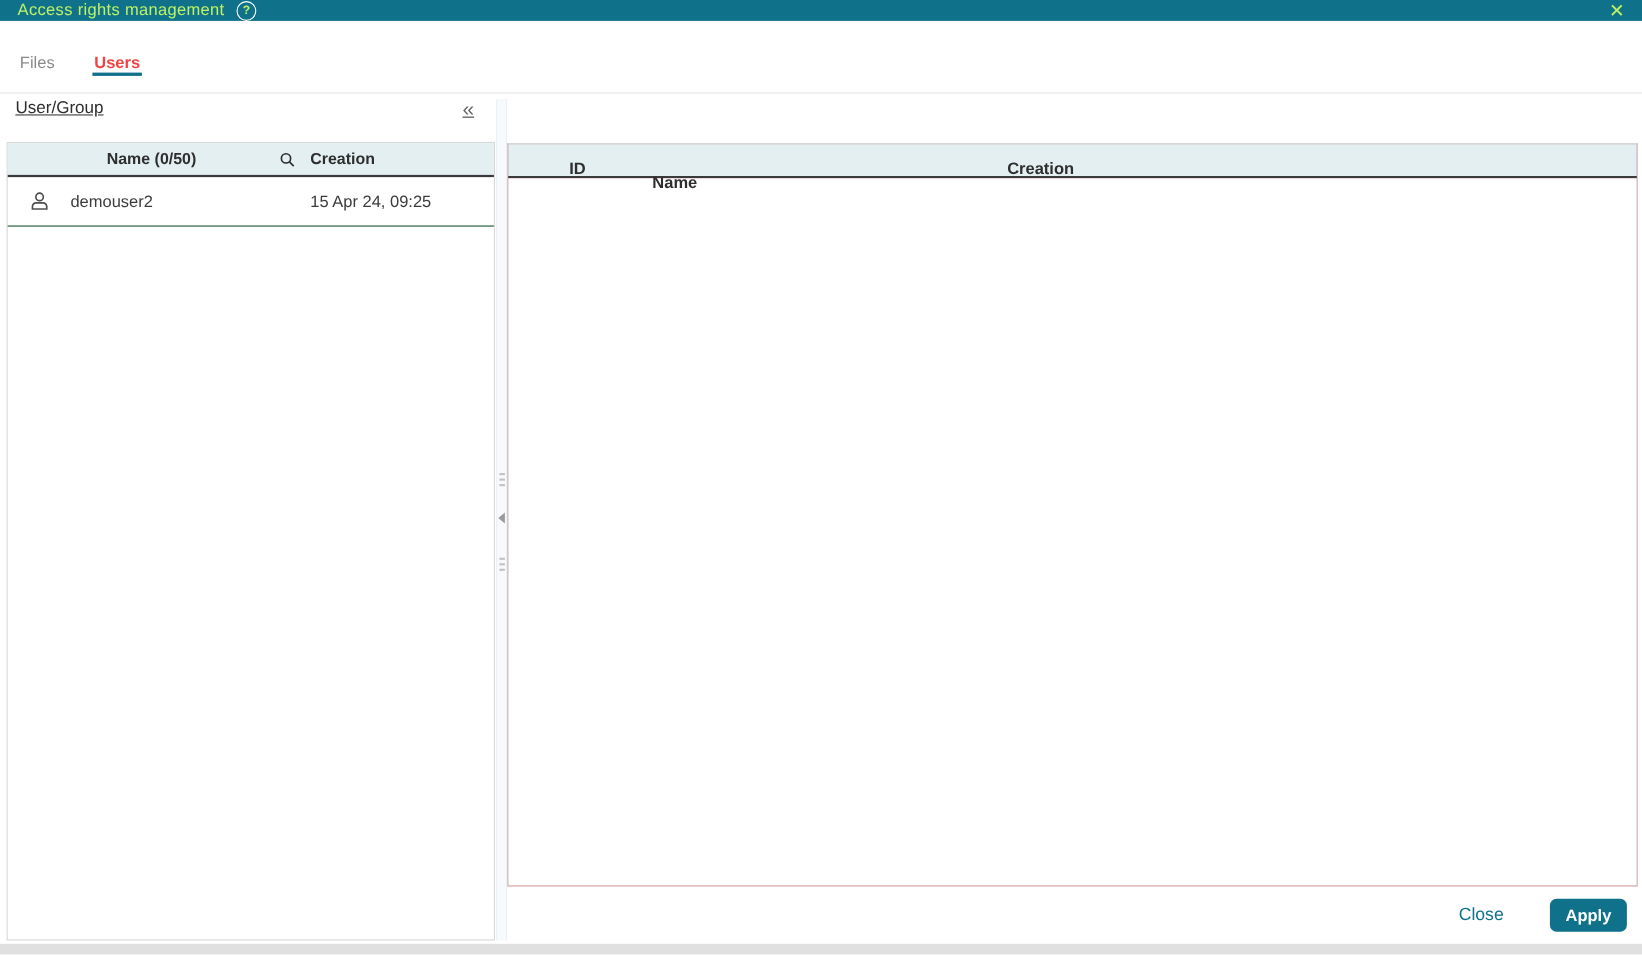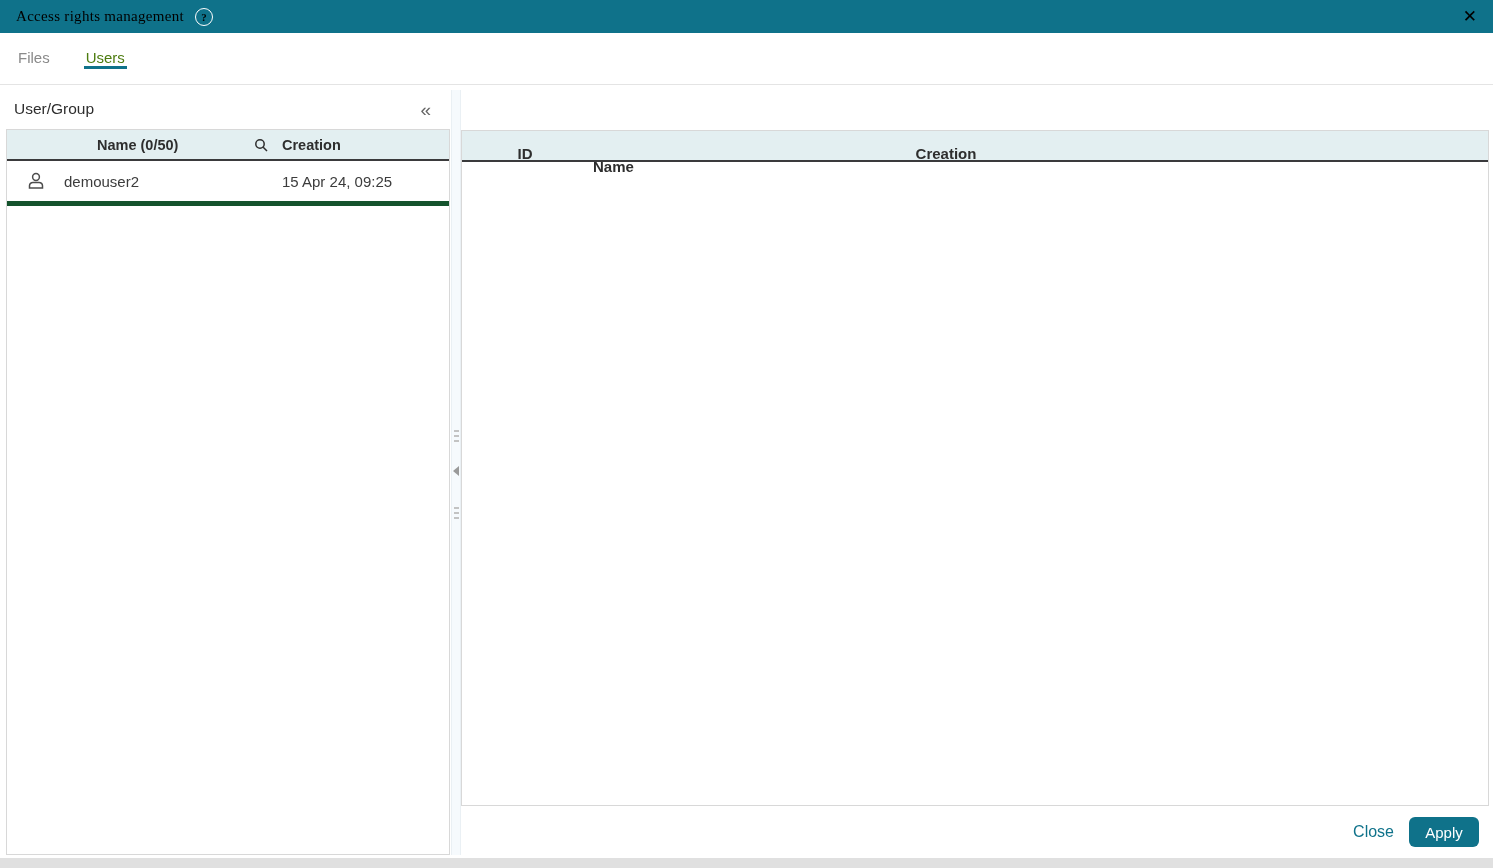--- a/index.html
+++ b/index.html
@@ -5,23 +5,23 @@
   * { margin: 0; padding: 0; box-sizing: border-box; }
   html, body { background: #ffffff; }
   body { font-family: "Liberation Sans", sans-serif; color: #3c3c3c; }
   #app {
     position: relative; width: 1493px; height: 868px;
     background: #ffffff; overflow: hidden;
   }
 
   
   #titlebar {
-    position: absolute; top: 0; left: 0; width: 100%; height: 33px;
-    background: #0f728a; color: #000000;
-    display: flex; align-items: center; padding: 0 16px; font-family: Liberation Serif, serif;
+    position: absolute; top: 0; left: 0; width: 100%; height: 19px;
+    background: #0f728a; color: #bef264;
+    display: flex; align-items: center; padding: 0 16px;
   }
   #dialog-title { font-size: 15px; letter-spacing: 0.3px; }
   .help-circle {
     margin-left: 11px; width: 18px; height: 18px; border-radius: 50%;
     border: 1.4px solid #ffffff; display: flex; align-items: center; justify-content: center;
     font-size: 11px; font-weight: bold; cursor: pointer; flex: 0 0 auto;
   }
   .tb-spacer { flex: 1; }
   .close-x { font-size: 17px; line-height: 1; cursor: pointer; font-weight: 400; }
 
@@ -29,47 +29,47 @@
   #tabbar {
     position: absolute; top: 33px; left: 0; width: 100%; height: 52px;
     border-bottom: 1px solid #e4e4e4; background: #ffffff;
     display: flex; align-items: center; padding-left: 16px; gap: 32px;
   }
   .tab {
     display: flex; align-items: center; font-size: 15px; cursor: pointer;
     border-bottom: 3px solid transparent; padding: 0 2px; margin-bottom: -1px;
   }
   .tab.inactive { color: #8a8a8a; }
-  .tab.active { color: #4d7c0f; border-bottom-color: #0f728a; }
+  .tab.active { color: #ef4444; border-bottom-color: #0f728a; font-weight: bold; }
 
   
   #left-head {
     position: absolute; top: 90px; left: 0; width: 451px; height: 38px;
-    display: flex; align-items: center; padding: 0 14px;
+    display: flex; align-items: flex-start; padding: 0 14px; text-decoration: underline;
   }
   #left-panel-title { font-size: 15.5px; color: #2e2e2e; }
   .lh-spacer { flex: 1; }
   .collapse-icon { color: #666; font-size: 19px; cursor: pointer; margin-right: 6px; line-height: 1; }
 
   
   #left-table {
     position: absolute; left: 6px; top: 129px; width: 444px; height: 726px;
     border: 1px solid #d8d8d8; background: #ffffff;
   }
   .lt-header {
     display: flex; height: 31px; background: #e3eff1;
     border-bottom: 2px solid #3a3a3c; align-items: center;
     font-weight: bold; font-size: 14.5px; color: #2e2e2e; padding-left: 33px;
   }
   .lt-h-name { flex: 1; padding-left: 57px; display: flex; align-items: center; }
   .lt-h-search { margin-left: auto; margin-right: 14px; display: flex; align-items: center; cursor: pointer; }
   .lt-h-creation { width: 167px; flex: 0 0 auto; }
   .lt-row {
     display: flex; height: 45px; align-items: center;
-    border-bottom: 5px solid #14532d; font-size: 15px; cursor: pointer;
+    border-bottom: 1px solid #14532d; font-size: 15px; cursor: pointer;
   }
   .lt-c-icon { width: 57px; flex: 0 0 auto; display: flex; justify-content: center; align-items: center; }
   .lt-c-name { flex: 1; }
   .lt-c-creation { width: 167px; flex: 0 0 auto; padding-right: 32px; }
 
   
   #splitter {
     position: absolute; left: 451px; top: 90px; width: 10px; height: 765px;
     background: #f6fafd; border-left: 1px solid #eaf0f4; border-right: 1px solid #eaf0f4;
     cursor: col-resize;
@@ -94,29 +94,29 @@
     height: 31px; background: #e3eff1; border-bottom: 2px solid #3a3a3c;
     align-items: center; font-weight: bold; font-size: 15px; color: #2e2e2e;
   }
   .rt-h { text-align: center; }
   .rt-h-name { text-align: left; padding-left: 5px; margin-top: 27px; }
   .rt-body { height: calc(100% - 31px); background: #ffffff; }
 
   
   #footer {
     position: absolute; left: 461px; top: 806px; width: 1032px; height: 52px;
-    display: flex; align-items: center; justify-content: flex-end; gap: 15px;
+    display: flex; align-items: center; justify-content: flex-end; gap: 42px;
     padding-right: 14px; background: #ffffff;
   }
   #close-button {
     color: #0f728a; font-size: 16px; background: none; border: none; cursor: pointer;
     font-family: "Liberation Sans", sans-serif;
   }
   #apply-button {
-    background: #0f728a; color: #ffffff; font-size: 15px; font-weight: normal;
+    background: #0f728a; color: #ffffff; font-size: 15px; font-weight: bold;
     border: none; border-radius: 6px; width: 70px; height: 30px; cursor: pointer;
     font-family: "Liberation Sans", sans-serif;
   }
 
   
   #bottom-strip {
     position: absolute; left: 0; top: 858px; width: 100%; height: 10px; background: #e0e0e0;
   }
 
   svg { display: block; }

